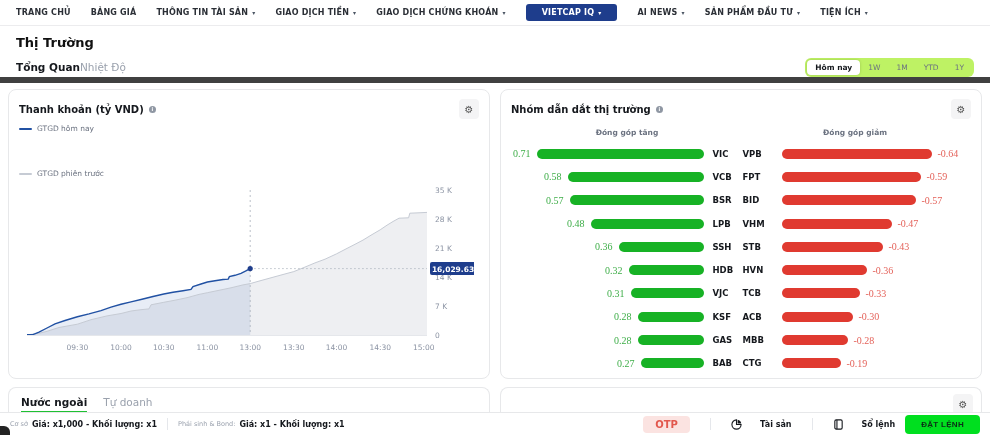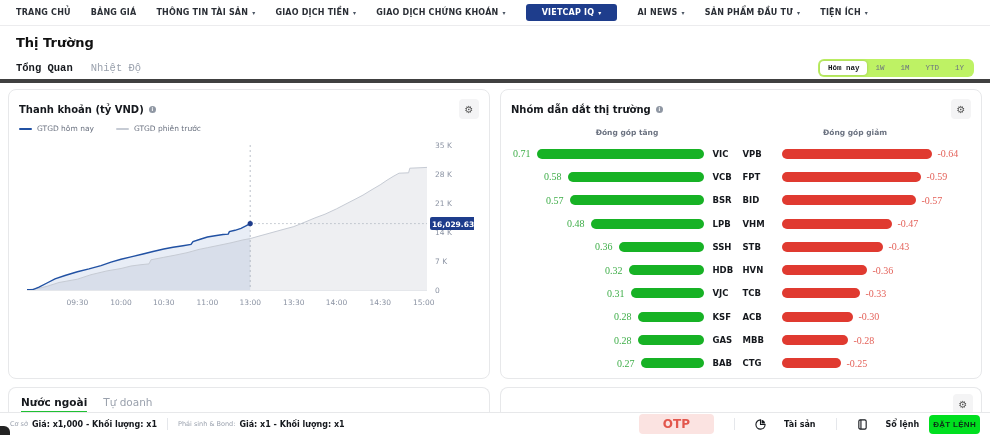--- a/index.html
+++ b/index.html
@@ -11,43 +11,43 @@
   
   .topnav { display:flex; align-items:center; gap:20px; height:26px;
     padding:0 16px; border-bottom:1px solid #ececee; background:#fff; }
   .nav-item { display:flex; align-items:center; gap:4px; font-size:8px;
     font-weight:700; color:#2b2f36; letter-spacing:.2px; cursor:pointer; white-space:nowrap; }
   .nav-item .caret { font-size:6px; color:#4b5563; }
   .nav-item.active { background:#1e3d8c; color:#fff; padding:4px 16px; border-radius:3px; }
   .nav-item.active .caret { color:#fff; }
   
   .page-title { font-size:13px; font-weight:700; margin:9px 16px 0; color:#111; }
-  .tabs-row { display:flex; align-items:center; gap:18px; padding:0 16px;
-    margin-top:7px; height:26px; border-bottom:4px solid #404040;font-family:Liberation Mono, monospace; }
+  .tabs-row { display:flex; align-items:center; padding:0 16px;
+    margin-top:7px; height:26px; border-bottom:6px solid #404040; }
   .tab { font-size:10.5px; color:#9aa1ad; cursor:pointer; }
   .tab.active { color:#15181d; font-weight:700; }
   .range-group { margin-left:auto; background:#bef264; border-radius:6px;
     padding:2px; display:flex; align-items:center; }
   .range-btn { font-size:7.5px; color:#6b7280; padding:3px 8px; border-radius:4px; cursor:pointer; white-space:nowrap; }
   .range-btn.selected { background:#fff; color:#15181d; font-weight:700;
     box-shadow:0 0 3px rgba(0,0,0,.18); }
   
   .main-grid { display:grid; grid-template-columns:1fr 1fr; gap:10px; padding:6px 8px 0; }
   .panel { border:1px solid #e7e8ea; border-radius:8px; background:#fff; position:relative; }
   .panel-head { display:flex; align-items:center; padding:9px 10px 2px; }
   .panel-title { font-size:10px; font-weight:700; color:#15181d; }
   .info-dot { width:7px; height:7px; background:#8f97a3; border-radius:50%;
     display:inline-block; margin-left:5px; color:#fff; font-size:5px; line-height:7px;
     text-align:center; font-weight:700; }
   .gear-btn { margin-left:auto; width:20px; height:20px; background:#f4f4f5;
     border-radius:4px; display:flex; align-items:center; justify-content:center;
     font-size:10px; color:#555; cursor:pointer; }
   .panel-main { height:290px; }
   
-  .legend { display:flex; gap:22px; padding:3px 10px 0; }
+  .legend { display:flex; gap:36px; padding:3px 10px 0;flex-direction:column; }
   .legend-item { display:flex; align-items:center; gap:5px; font-size:7.5px; color:#6b7280; }
   .legend-swatch { width:13px; height:2px; border-radius:1px; }
   
   .col-heads { display:grid; grid-template-columns:1fr 1fr; padding:7px 12px 3px; }
   .col-head { font-size:7.5px; font-weight:700; color:#6b7280; text-align:center; }
   .lead-grid { display:grid; grid-template-columns:1fr 1fr; padding:2px 12px; }
   .lead-col { display:flex; flex-direction:column; }
   .lead-row { display:flex; align-items:center; height:23.3px; }
   .lead-row.gain { justify-content:flex-end; }
   .lead-bar { height:10px; border-radius:5px; }
@@ -66,26 +66,26 @@
   .sub-tab.active { color:#15181d; font-weight:700; border-bottom:2px solid #1fc032; }
   .foreign-desc { padding:4px 12px 0; font-size:6.5px; color:#9aa1ad; line-height:1.55; max-width:420px; }
   .foreign-desc b { color:#3f4650; }
   
   .footbar { position:absolute; left:0; right:0; bottom:0; height:23px; background:#fff;
     border-top:1px solid #e7e8ea; display:flex; align-items:center; padding:0 10px; z-index:5; }
   .foot-label { font-size:6.5px; color:#9ca3af; margin-right:4px; }
   .foot-value { font-size:8px; font-weight:700; color:#15181d; white-space:nowrap; }
   .v-div { width:1px; height:12px; background:#e5e7eb; margin:0 10px; }
   .foot-right { margin-left:auto; display:flex; align-items:center; gap:10px; }
-  .otp-badge { background:#fbe3e1; color:#e2574d; font-size:12px; font-weight:700;
-    padding:3px 24px; border-radius:4px; cursor:pointer; }
+  .otp-badge { background:#fbe3e1; color:#e2574d; font-size:10px; font-weight:700;
+    padding:3px 12px; border-radius:4px; cursor:pointer; }
   .foot-link { display:flex; align-items:center; gap:18px; font-size:8px;
     font-weight:700; color:#15181d; cursor:pointer; }
   .order-btn { background:#00df1f; color:#0c2e17; font-size:8px; font-weight:800;
-    padding:5px 4px; border-radius:4px; letter-spacing:.3px; border:none; cursor:pointer; }
+    padding:5px 16px; border-radius:4px; letter-spacing:.3px; border:none; cursor:pointer; }
   .corner-chip { position:absolute; left:0; bottom:0; width:10px; height:9px;
     background:#232323; border-top-right-radius:6px; z-index:6; }
   svg text { font-family:"DejaVu Sans","Liberation Sans",sans-serif; }
 </style>
 </head>
 <body>
 
 <nav class="topnav" id="topnav">
     <div class="nav-item">
       <span>TRANG CHỦ</span>
@@ -289,21 +289,21 @@
             <span class="lead-val">-0.30</span>
           </div>
           <div class="lead-row loss">
             <span class="lead-ticker">MBB</span>
             <div class="lead-bar" style="width: 66px; background: rgb(224, 58, 48);"></div>
             <span class="lead-val">-0.28</span>
           </div>
           <div class="lead-row loss">
             <span class="lead-ticker">CTG</span>
             <div class="lead-bar" style="width: 59px; background: rgb(224, 58, 48);"></div>
-            <span class="lead-val">-0.25</span>
+            <span class="lead-val">-0.19</span>
           </div>
         </div>
     </div>
   </section>
 </div>
 
 <div class="bottom-grid">
   <section class="panel bottom">
     <div class="sub-tabs">
       <span class="sub-tab active">Nước ngoài</span>

